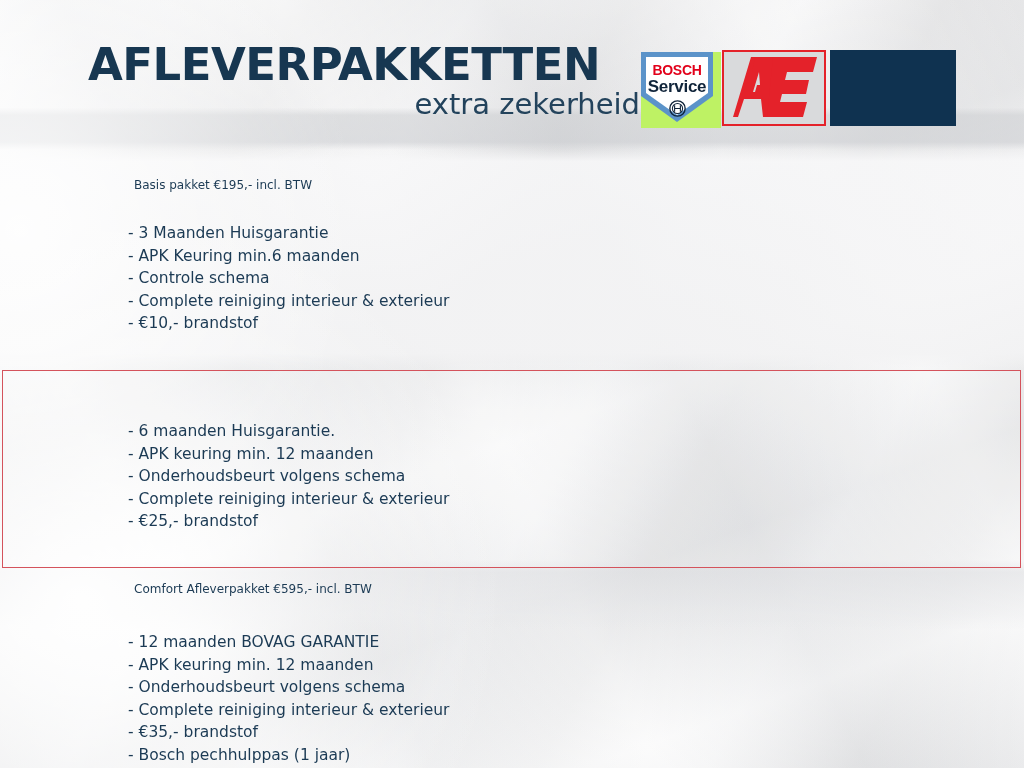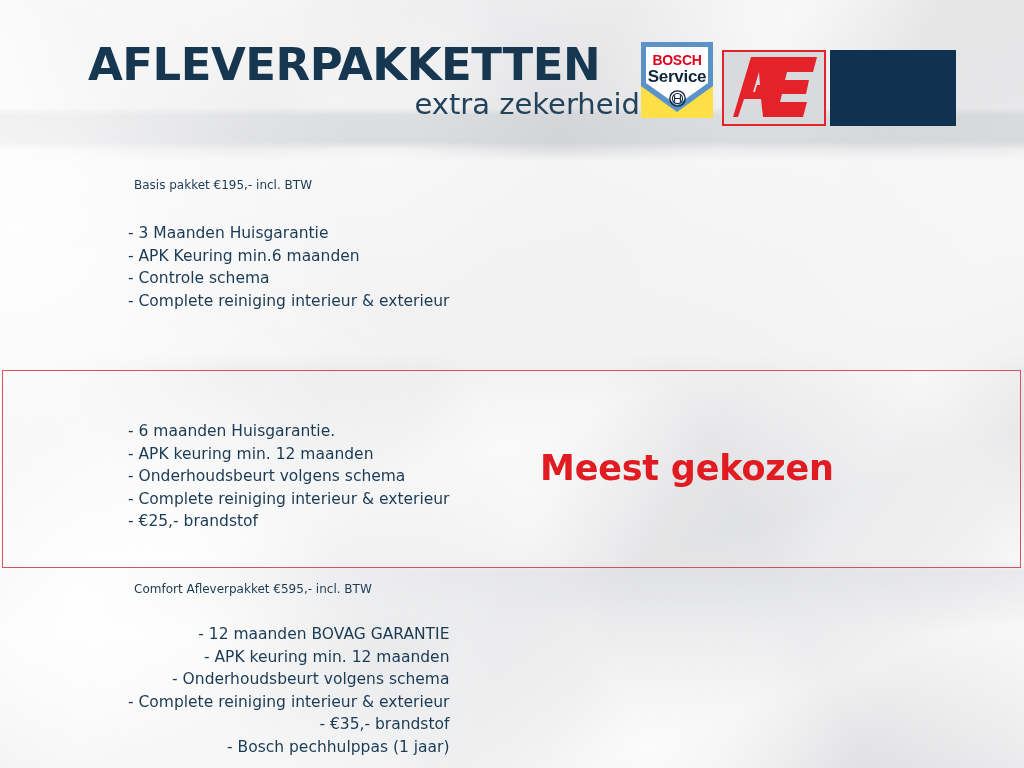--- a/index.html
+++ b/index.html
@@ -134,24 +134,24 @@
     color: #23435c;
     white-space: nowrap;
     text-align: right;
     margin-top: -2px;
   }
 
   
   .logo-bosch {
     position: absolute;
     left: 641px;
-    top: 42px;
-    width: 72px;
+    top: 52px;
+    width: 80px;
     height: 76px;
-    background: #fde047;
+    background: #bef264;
     overflow: hidden;
   }
   .bosch-top-blue {
     position: absolute;
     left: 0; top: 0;
     width: 72px; height: 9px;
     background: #5b93c9;
   }
   .bosch-chev {
     position: absolute;
@@ -266,21 +266,21 @@
     font-family: "DejaVu Sans", sans-serif;
     font-weight: bold;
     font-size: 35px;
     line-height: 40px;
     color: #e01b22;
     white-space: nowrap;
     letter-spacing: -0.2px;
   }
 
   #pkg-comfort { left: 134px; top: 580px; }
-  #pkg-comfort .pkg-list { margin-left: -6px; margin-top: 24px; text-align: right; }
+  #pkg-comfort .pkg-list { margin-left: -6px; margin-top: 32px; }
 </style>
 </head>
 <body>
 
 <div id="slide">
 
   <div class="bg-layer bg-base"></div>
   <div class="bg-layer bg-sheen-a"></div>
   <div class="bg-layer bg-sheen-b"></div>
   <div class="bg-layer bg-top-band"></div>
@@ -323,36 +323,36 @@
     <div class="logo-navy"></div>
   </div>
 
   <div class="pkg" id="pkg-basis">
     <div class="pkg-title">Basis pakket €195,- incl. BTW</div>
     <ul class="pkg-list">
       <li>- 3 Maanden Huisgarantie</li>
       <li>- APK Keuring min.6 maanden</li>
       <li>- Controle schema</li>
       <li>- Complete reiniging interieur &amp; exterieur</li>
+      <li>- €10,- brandstof</li>
     </ul>
   </div>
 
   <div class="highlight-box"></div>
 
   <div class="pkg" id="pkg-standaard">
     <ul class="pkg-list">
       <li>- 6 maanden Huisgarantie.</li>
       <li>- APK keuring min. 12 maanden</li>
       <li>- Onderhoudsbeurt volgens schema</li>
       <li>- Complete reiniging interieur &amp; exterieur</li>
       <li>- €25,- brandstof</li>
     </ul>
   </div>
 
-  <div class="meest">Meest gekozen</div>
 
   <div class="pkg" id="pkg-comfort">
     <div class="pkg-title">Comfort Afleverpakket €595,- incl. BTW</div>
     <ul class="pkg-list">
       <li>- 12 maanden BOVAG GARANTIE</li>
       <li>- APK keuring min. 12 maanden</li>
       <li>- Onderhoudsbeurt volgens schema</li>
       <li>- Complete reiniging interieur &amp; exterieur</li>
       <li>- €35,- brandstof</li>
       <li>- Bosch pechhulppas (1 jaar)</li>

